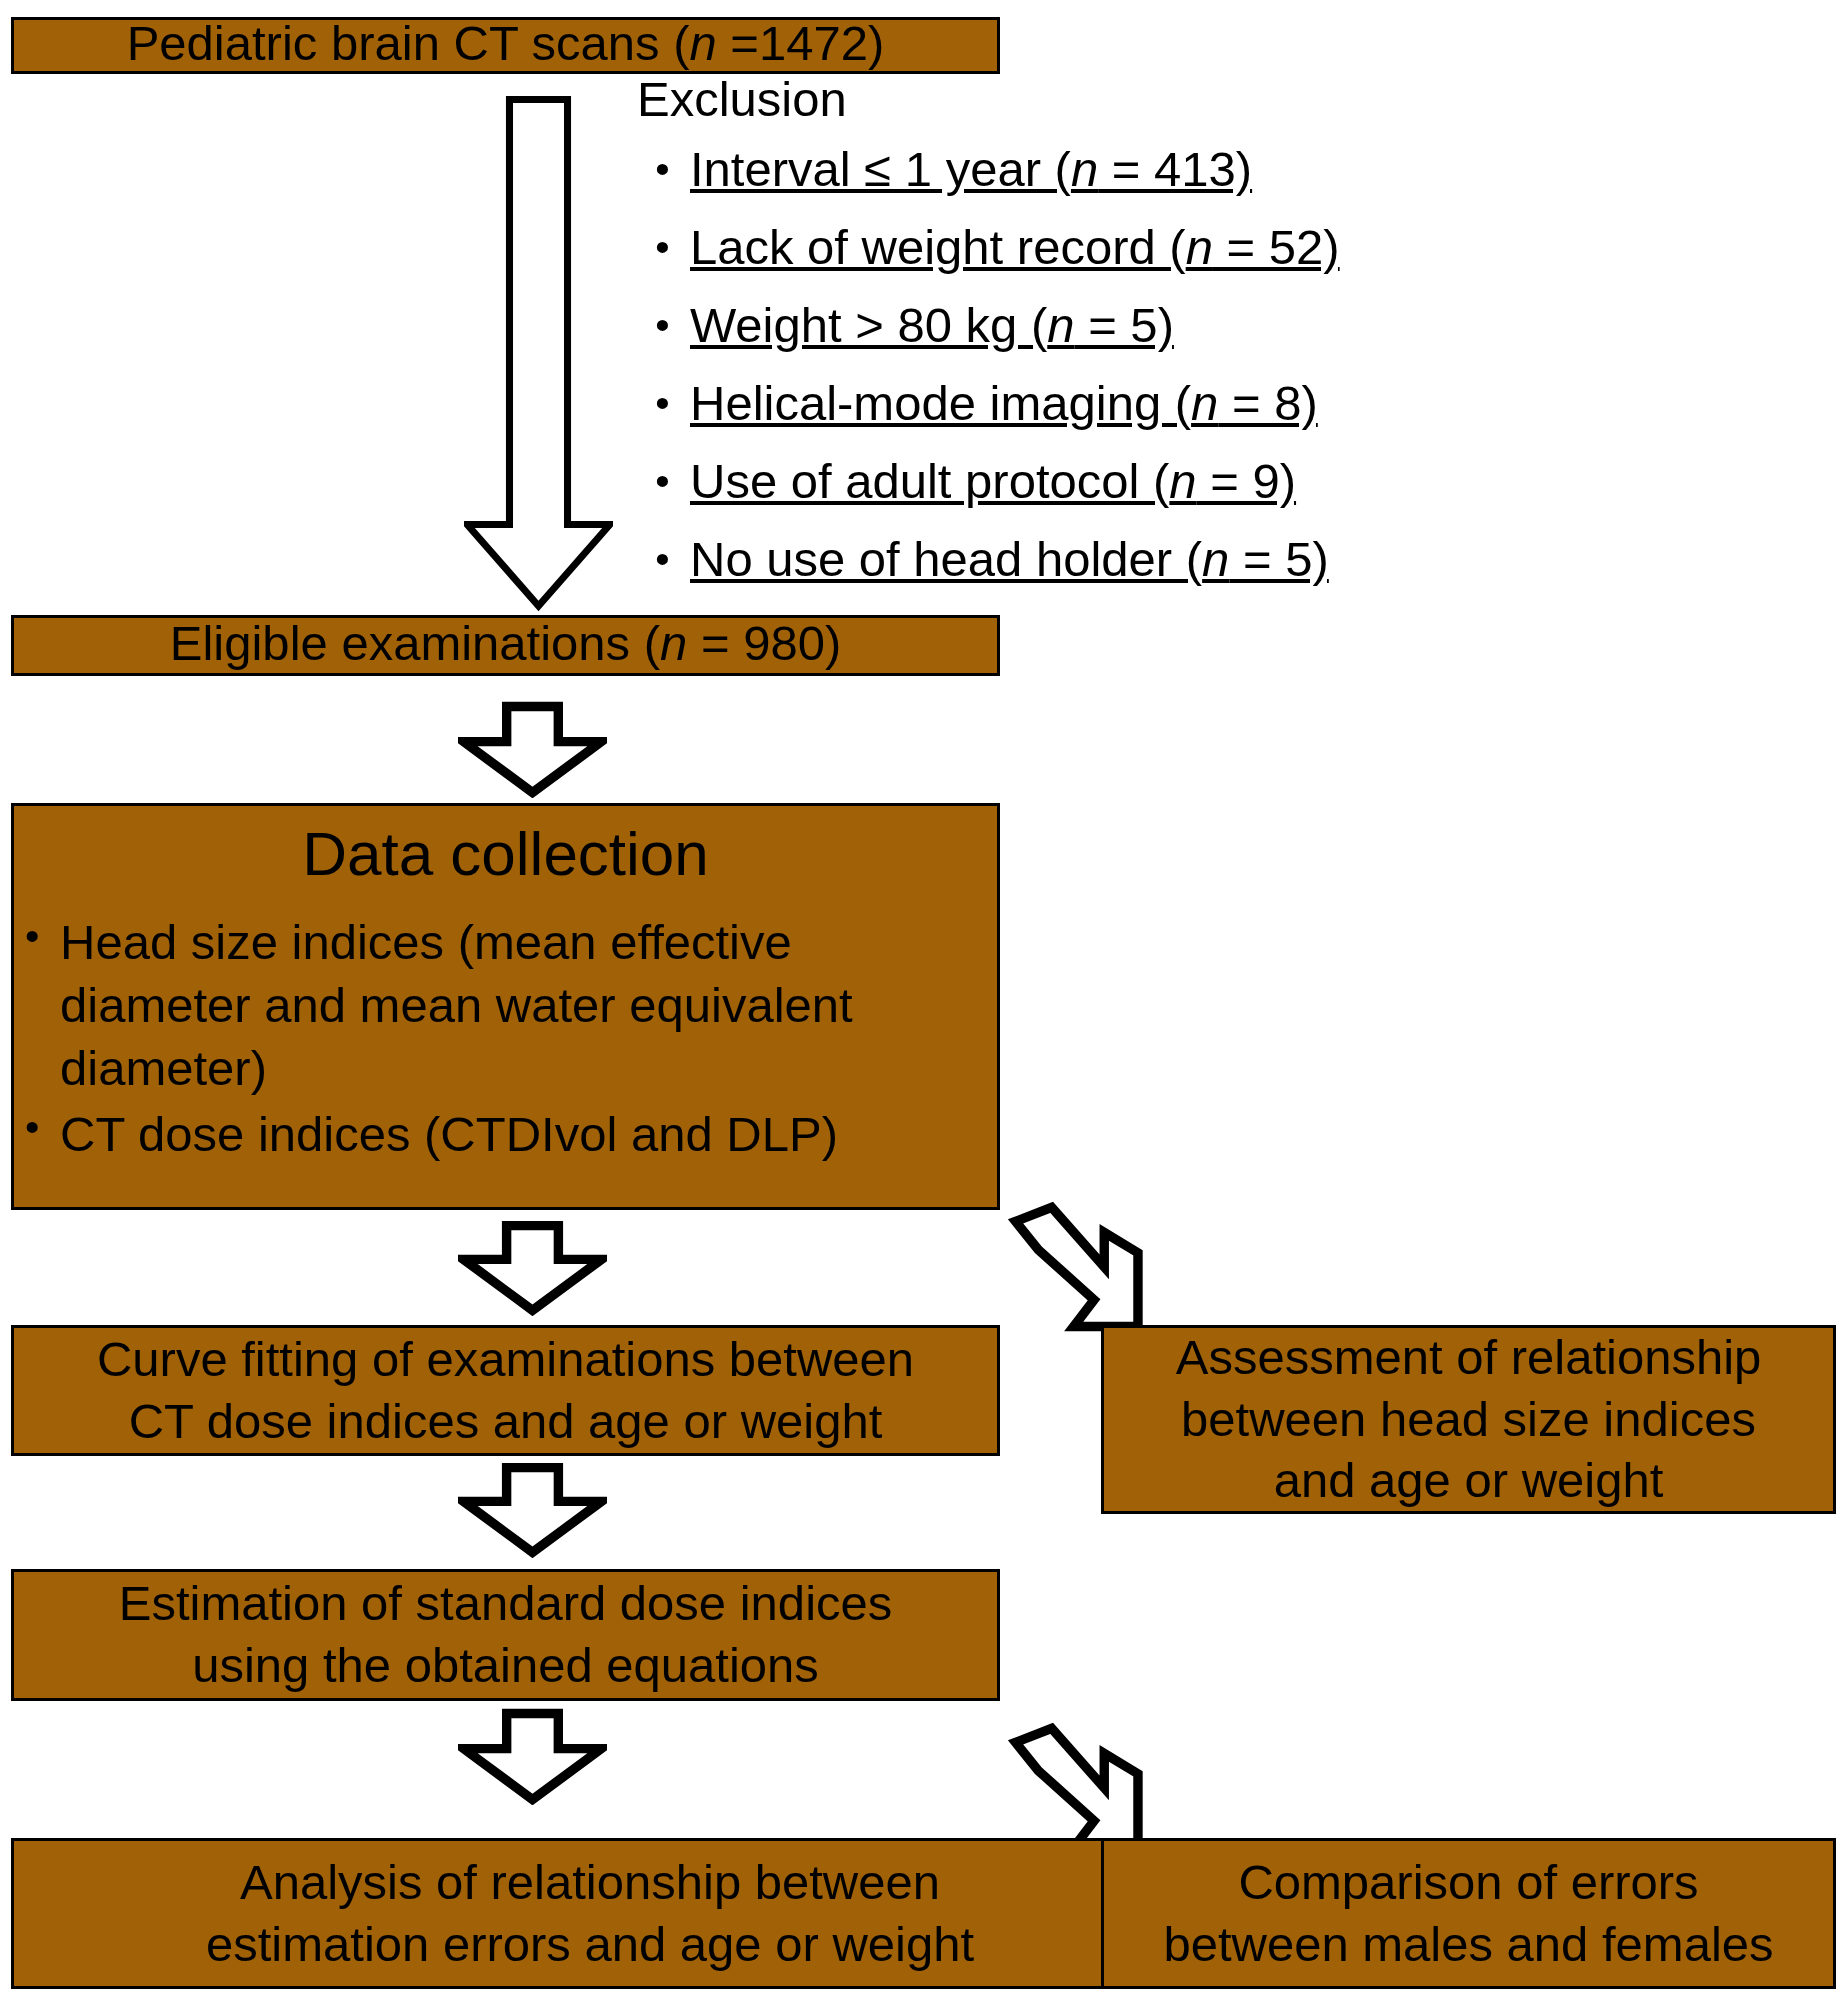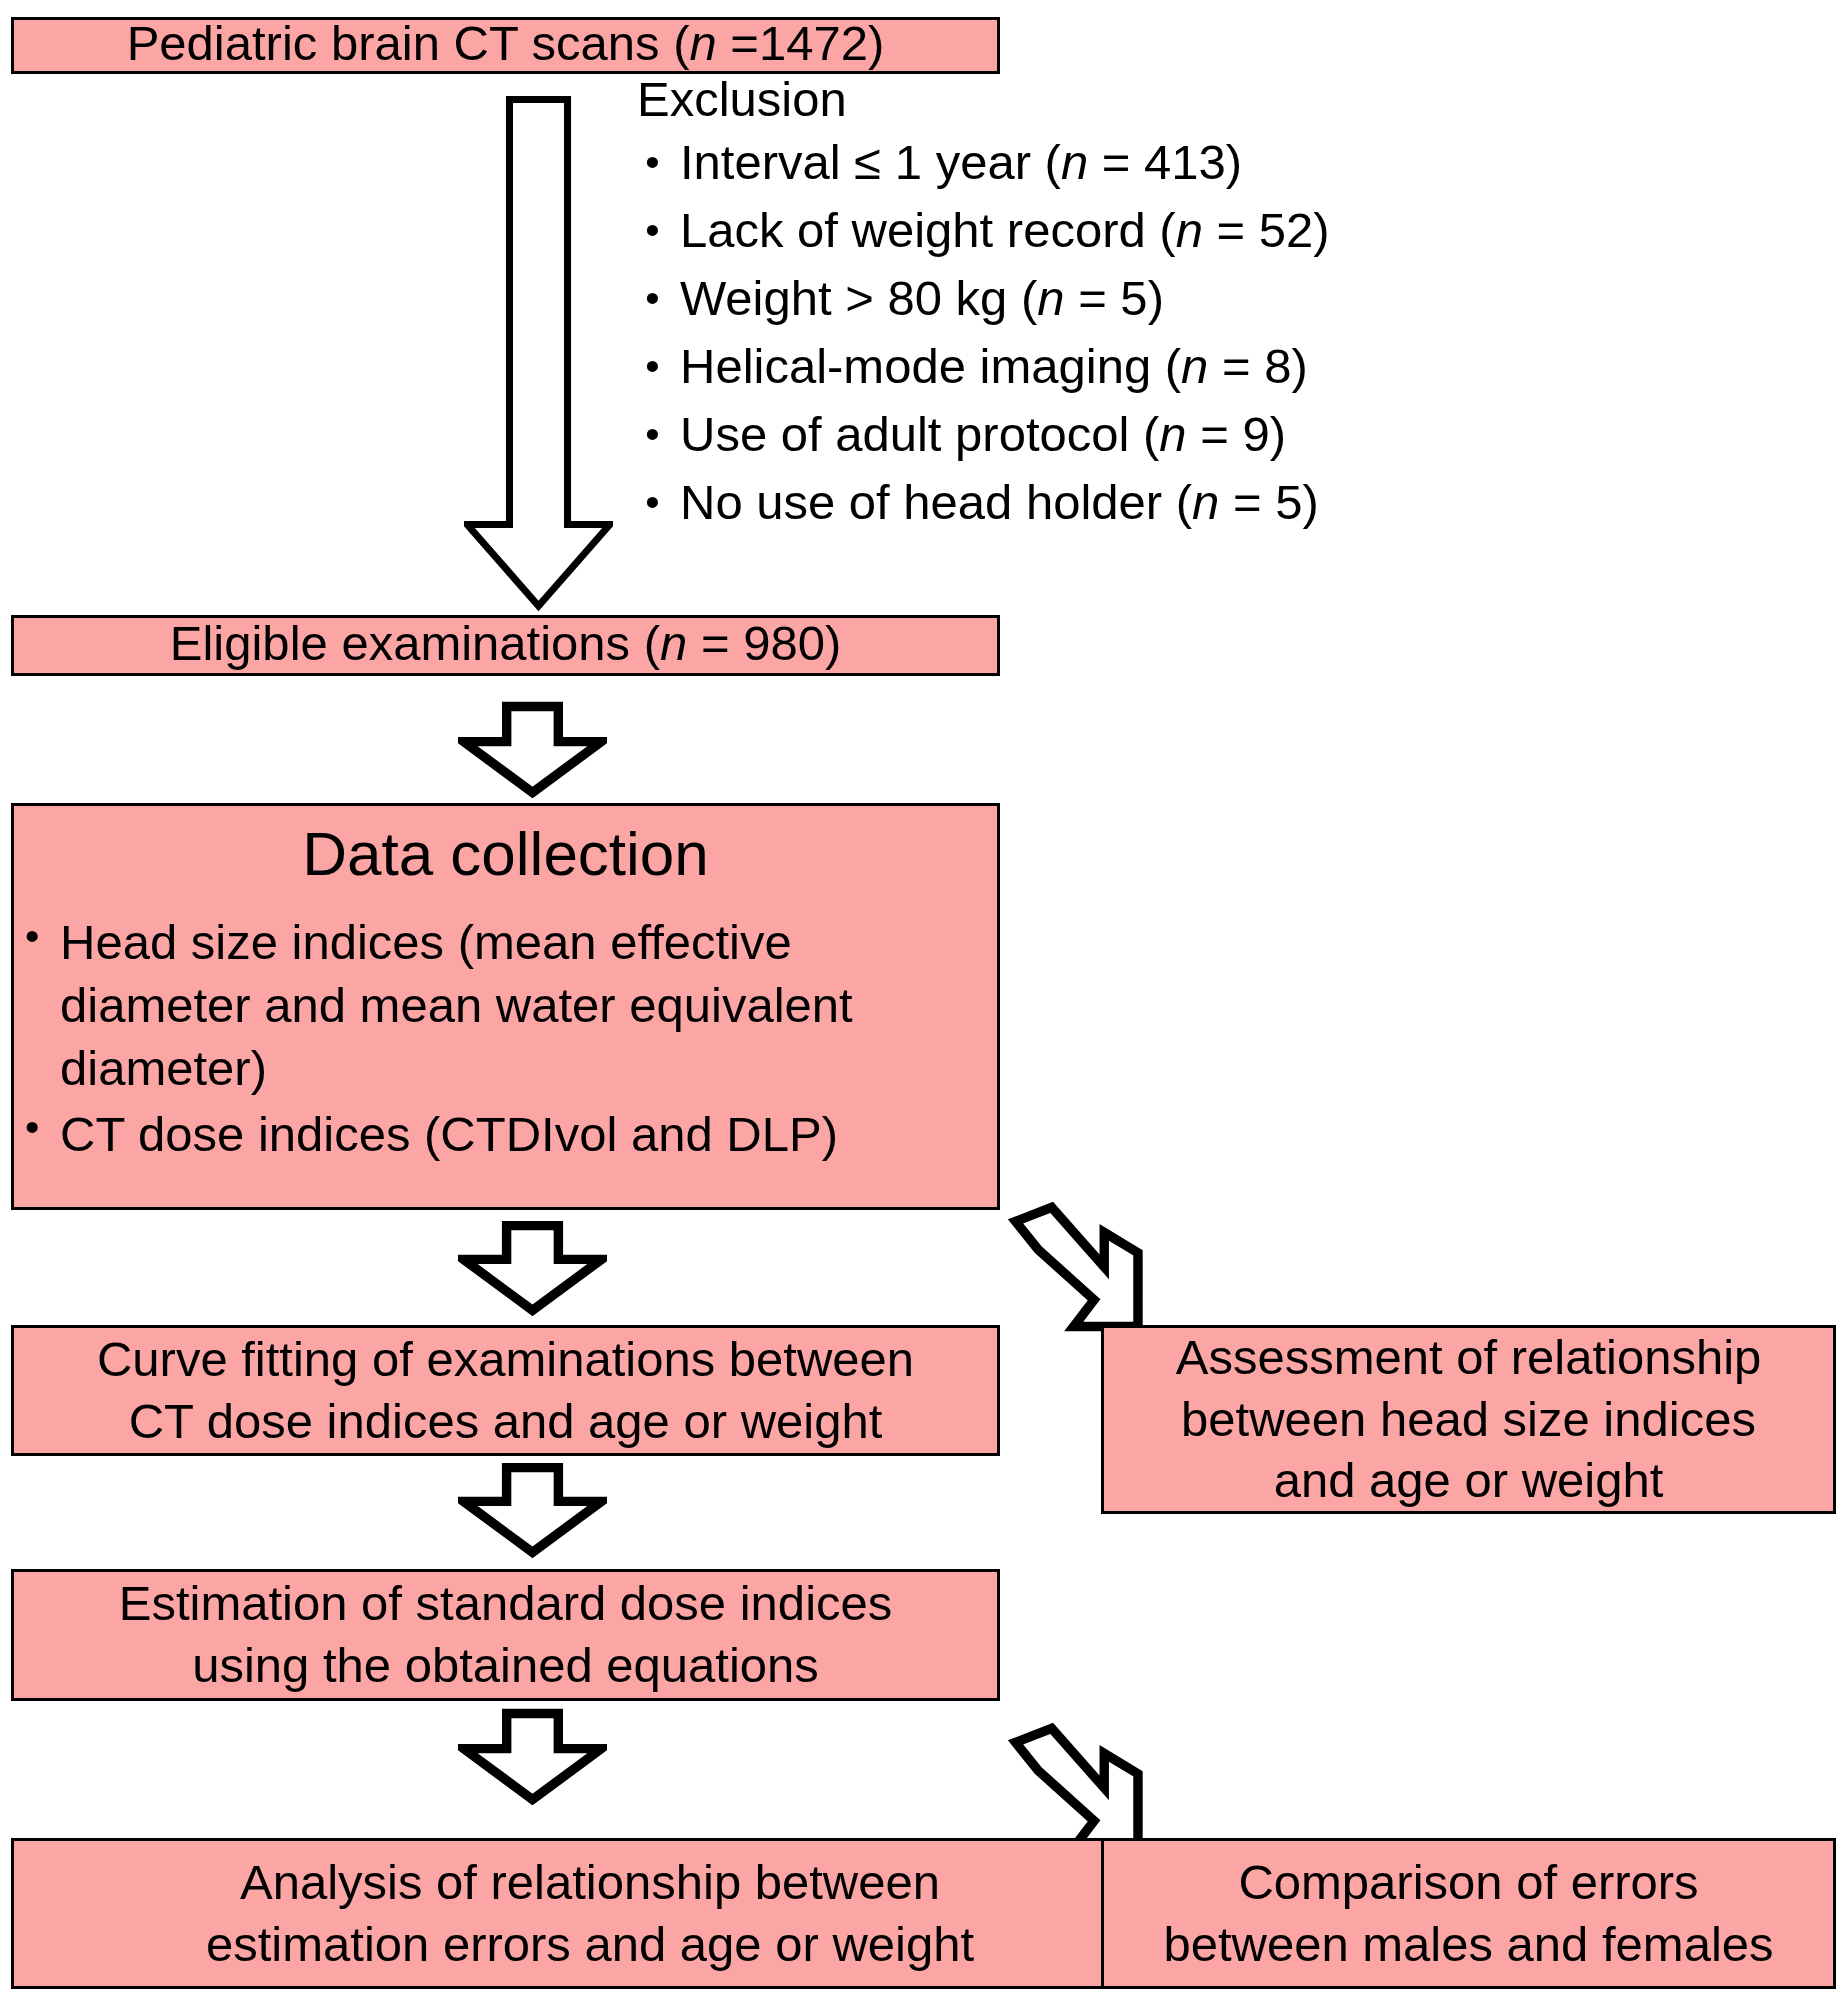--- a/index.html
+++ b/index.html
@@ -13,21 +13,21 @@
     height: 2007px;
     background: #ffffff;
     font-family: "Liberation Sans", sans-serif;
     color: #000000;
     overflow: hidden;
   }
   .box {
     position: absolute;
     box-sizing: border-box;
     border: 3.9px solid #000000;
-    background: #fca5a5;
+    background: #a16207;
     display: flex;
     flex-direction: column;
     justify-content: center;
   }
   .box-center {
     text-align: center;
   }
   .title-line {
     font-size: 49px;
     line-height: 1.22;
@@ -50,25 +50,26 @@
     margin: 0 0 4.7px 0;
     white-space: nowrap;
   }
   .exclusion ul {
     list-style: none;
     margin: 0;
     padding: 0;
   }
   .exclusion li {
     white-space: nowrap;
-    margin: 2px;
+    margin: 12px;
     padding: 0 0 0 41px;
     position: relative;
     height: 66px;
     line-height: 66px;
+    text-decoration: underline;
   }
   .exclusion li::before {
     content: "•";
     position: absolute;
     left: 6.3px;
     top: 0;
     font-size: 41px;
   }
   
   .bullets {

